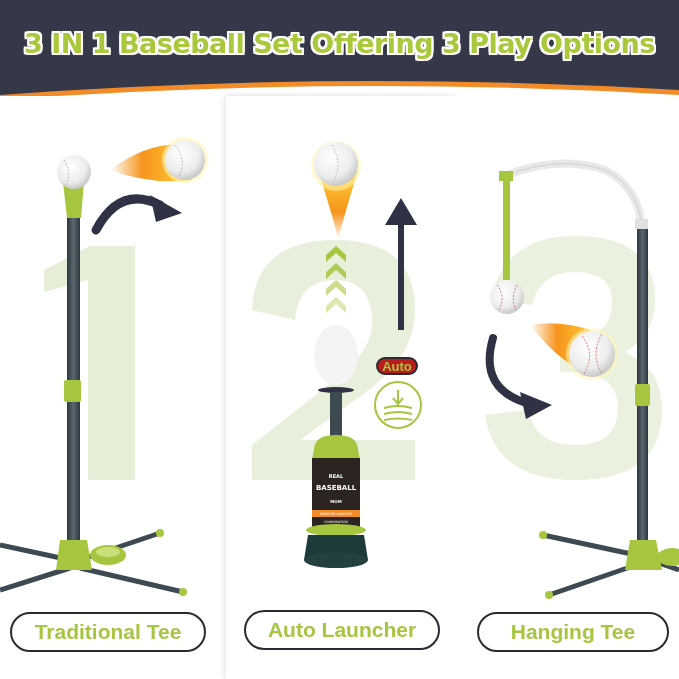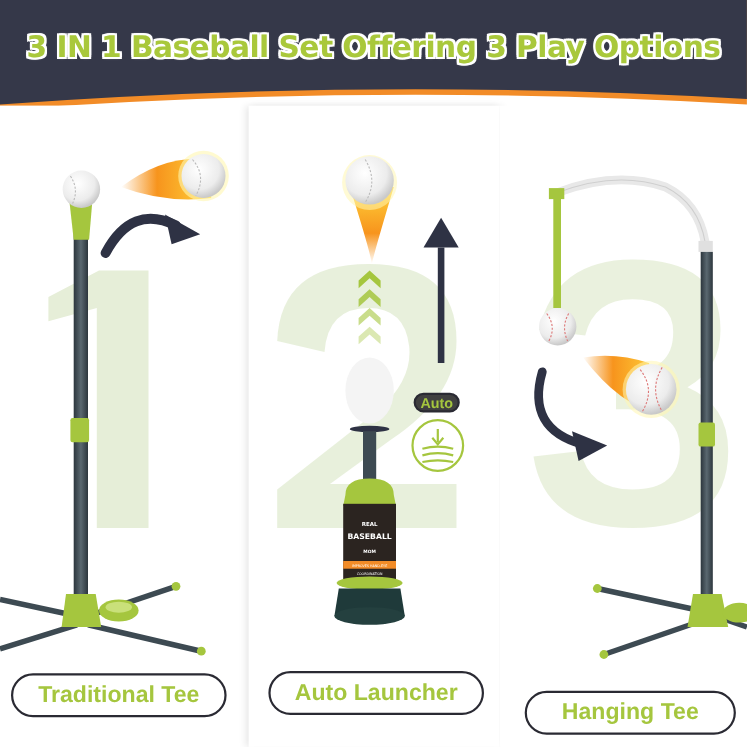--- a/index.html
+++ b/index.html
@@ -12,23 +12,23 @@
       0 -2px 0 #fff, 0 2px 0 #fff, -2px 0 0 #fff, 2px 0 0 #fff, 0 0 3px #fff;}
   .panel{position:absolute;top:96px;height:583px;}
   .panel.p1{left:0;width:226px;background:#ffffff;}
   .panel.p2{left:226px;width:228px;background:#ffffff;box-shadow:-3px 0 6px rgba(0,0,0,0.08),3px 0 6px rgba(0,0,0,0.08);}
   .panel.p3{left:454px;width:225px;background:#ffffff;}
   .art{position:absolute;left:0;top:0;}
   .pill{position:absolute;top:612px;height:40px;border:2.5px solid #2a2a33;border-radius:22px;background:#fff;display:flex;align-items:center;justify-content:center;
     font-family:"Liberation Sans",sans-serif;font-weight:bold;font-size:21px;color:#a5c63e;box-sizing:border-box;text-align:center;}
   .pill.p1{left:10px;width:196px;}
   .pill.p2{left:244px;width:196px;top:610px;}
-  .pill.p3{left:477px;width:192px;margin-top:16px;}
+  .pill.p3{left:477px;width:192px;}
   .auto-badge{position:absolute;left:376px;top:357px;width:42px;height:18px;border:2px solid #2a2a33;border-radius:10px;box-sizing:border-box;
-    font-family:"Liberation Sans",sans-serif;font-weight:bold;font-size:13px;color:#a5c63e;display:flex;align-items:center;justify-content:center;background:#404040;}
+    font-family:"Liberation Sans",sans-serif;font-weight:bold;font-size:13px;color:#a5c63e;display:flex;align-items:center;justify-content:center;background:#b91c1c;}
 </style>
 </head>
 <body>
 
 <div class="header">
   <svg width="679" height="110">
     <path d="M0,0 H679 V95 Q340,75 0,100 Z" fill="#f28c28"></path>
     <path d="M0,0 H679 V90 Q340,70 0,95 Z" fill="#353849"></path>
   </svg>
   <div class="title">3 IN 1 Baseball Set Offering 3 Play Options</div>

